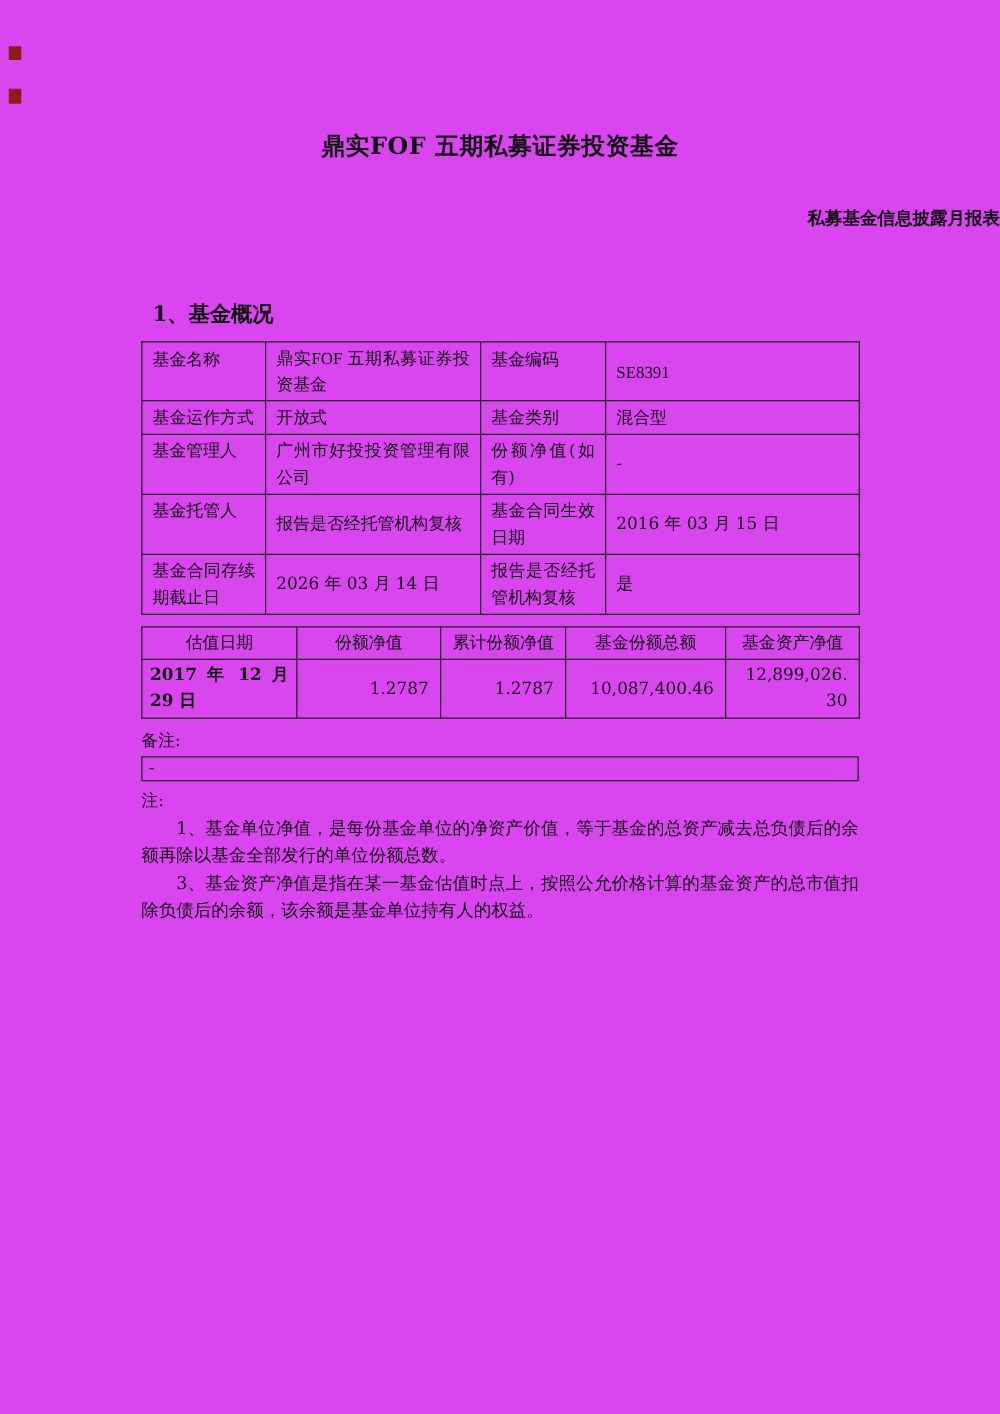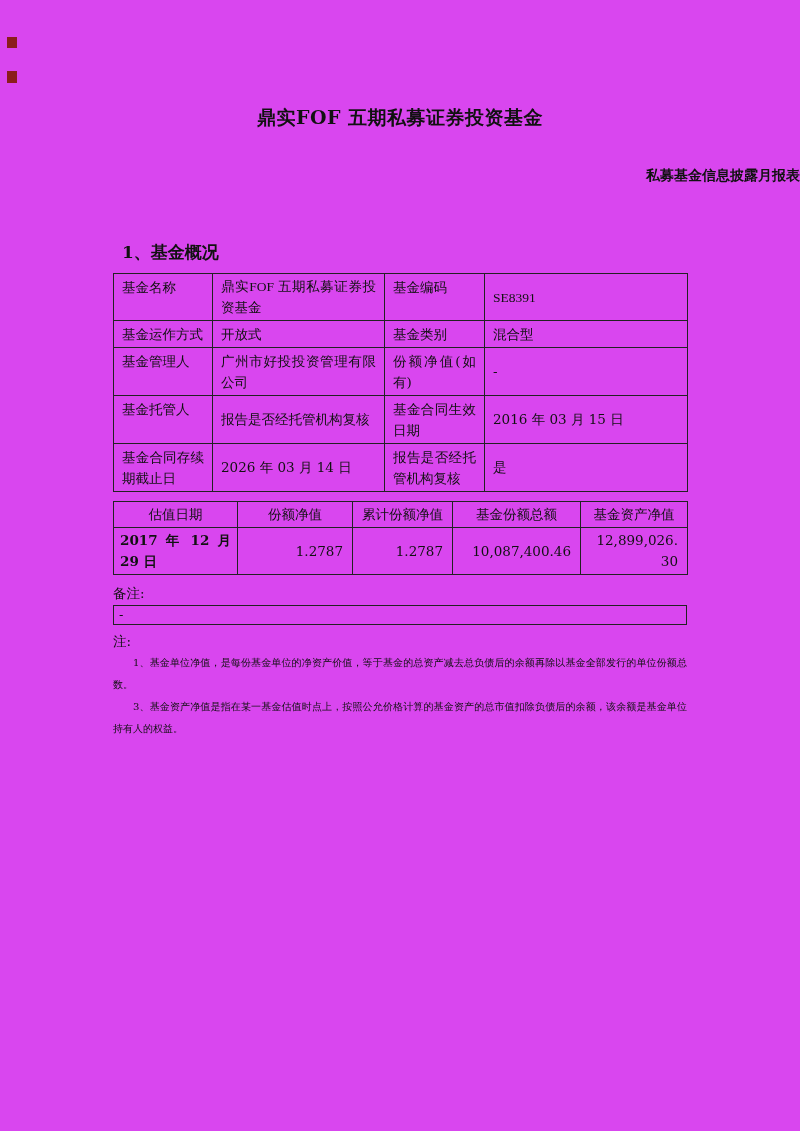--- a/index.html
+++ b/index.html
@@ -107,21 +107,21 @@
     padding-left: 5px;
   }
   .note-label {
     margin-top: 7px;
     font-size: 13.5px;
     line-height: 18px;
   }
   .notes { margin-top: 2px; }
   .note {
     margin: 0;
-    font-size: 10px;
+    font-size: 14px;
     line-height: 22px;
     text-indent: 2em;
     text-align: justify;
     text-justify: inter-ideograph;
     word-break: break-all;
   }
 </style>
 </head>
 <body>
 

